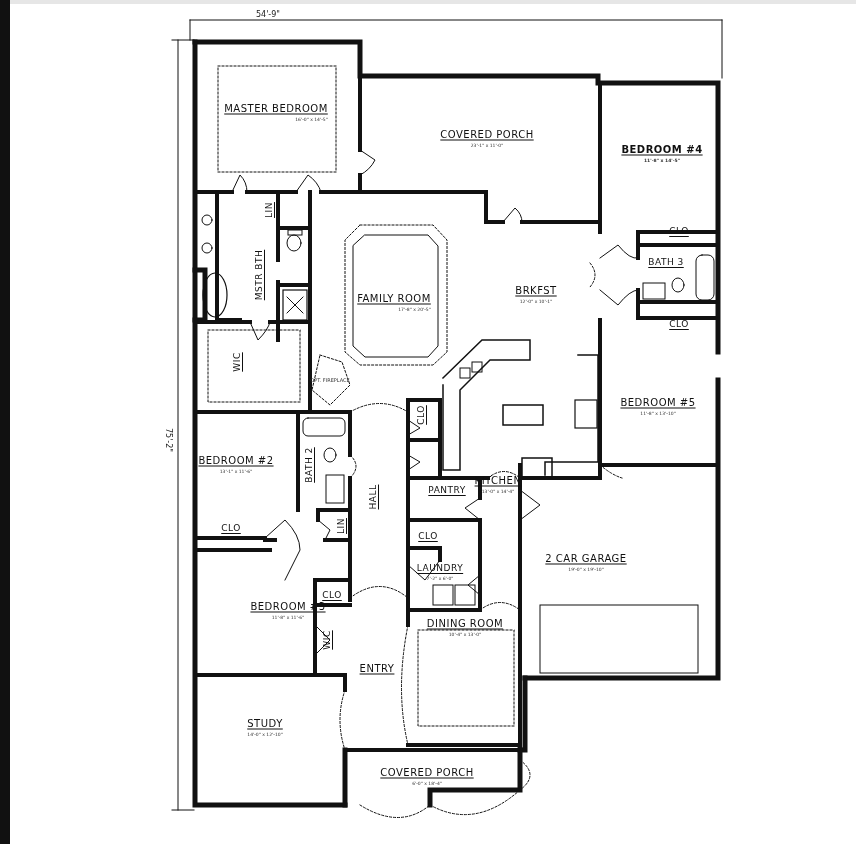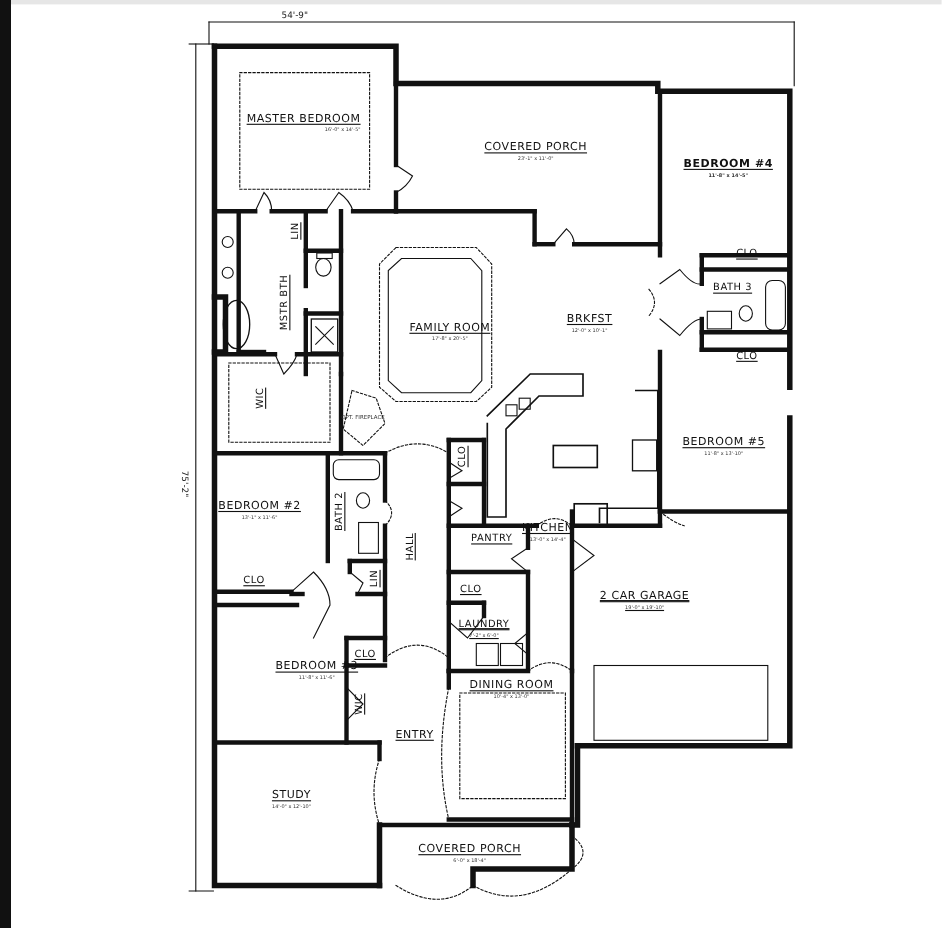--- a/index.html
+++ b/index.html
@@ -230,21 +230,21 @@
 </div>
 <div class="lbl small" style="left:679px;top:324px;">
   <div class="name">CLO</div>
 </div>
 <div class="lbl vlbl small" style="left:269px;top:210px;">
   <div class="name">LIN</div>
 </div>
 <div class="lbl vlbl" style="left:259px;top:275px;">
   <div class="name">MSTR BTH</div>
 </div>
-<div class="lbl" style="left:409px;top:302px;">
+<div class="lbl" style="left:394px;top:302px;text-align:right;">
   <div class="name">FAMILY ROOM</div>
   <div class="dim">17'-8" x 20'-5"</div>
 </div>
 <div class="lbl" style="left:536px;top:294px;">
   <div class="name">BRKFST</div>
   <div class="dim">12'-0" x 10'-1"</div>
 </div>
 <div class="lbl vlbl" style="left:237px;top:362px;">
   <div class="name">WIC</div>
 </div>
@@ -277,25 +277,25 @@
 </div>
 <div class="lbl small" style="left:231px;top:528px;">
   <div class="name">CLO</div>
 </div>
 <div class="lbl vlbl small" style="left:341px;top:526px;">
   <div class="name">LIN</div>
 </div>
 <div class="lbl small" style="left:428px;top:536px;">
   <div class="name">CLO</div>
 </div>
-<div class="lbl small" style="left:440px;top:572px;text-decoration:underline;">
+<div class="lbl small" style="left:440px;top:572px;">
   <div class="name">LAUNDRY</div>
   <div class="dim">7'-2" x 6'-0"</div>
 </div>
-<div class="lbl" style="left:586px;top:546px;text-decoration:underline;">
+<div class="lbl" style="left:586px;top:562px;">
   <div class="name">2 CAR GARAGE</div>
   <div class="dim">19'-0" x 19'-10"</div>
 </div>
 <div class="lbl small" style="left:332px;top:595px;">
   <div class="name">CLO</div>
 </div>
 <div class="lbl" style="left:256px;top:610px;margin-left:32px;">
   <div class="name">BEDROOM #3</div>
   <div class="dim">11'-8" x 11'-6"</div>
 </div>

